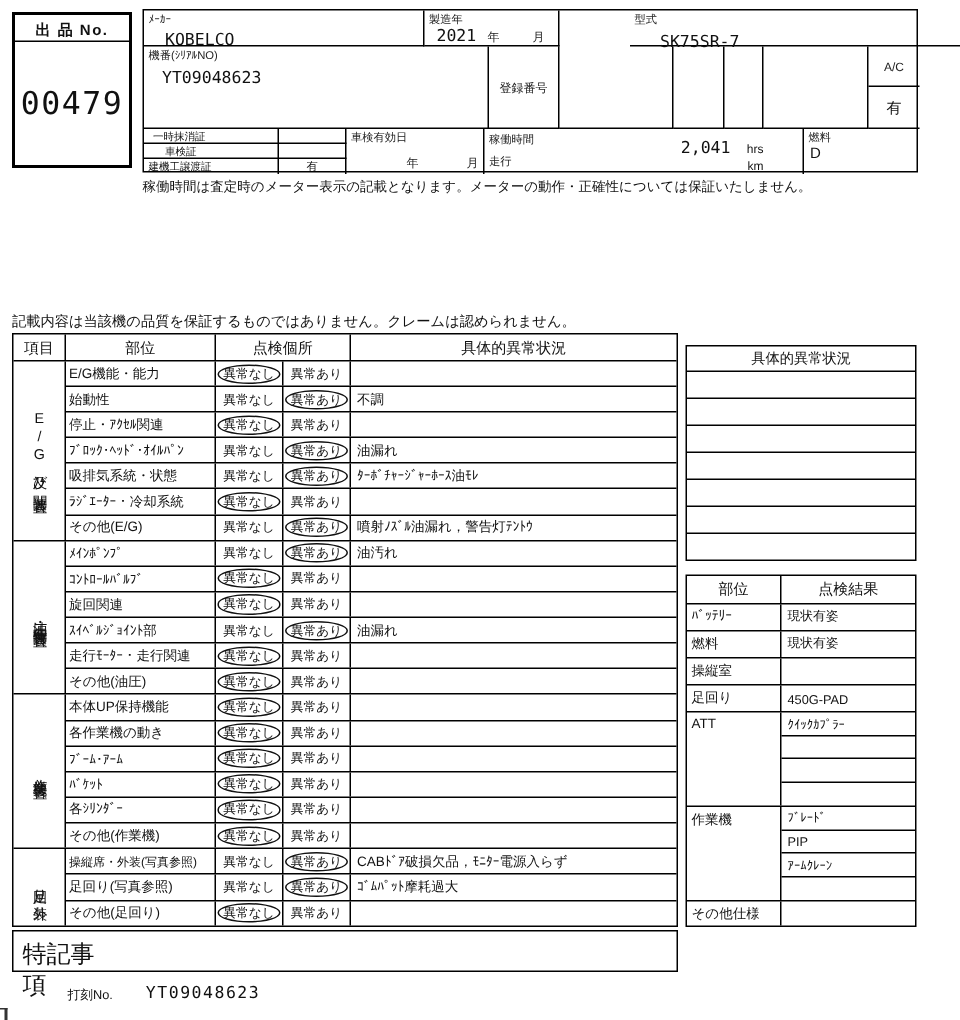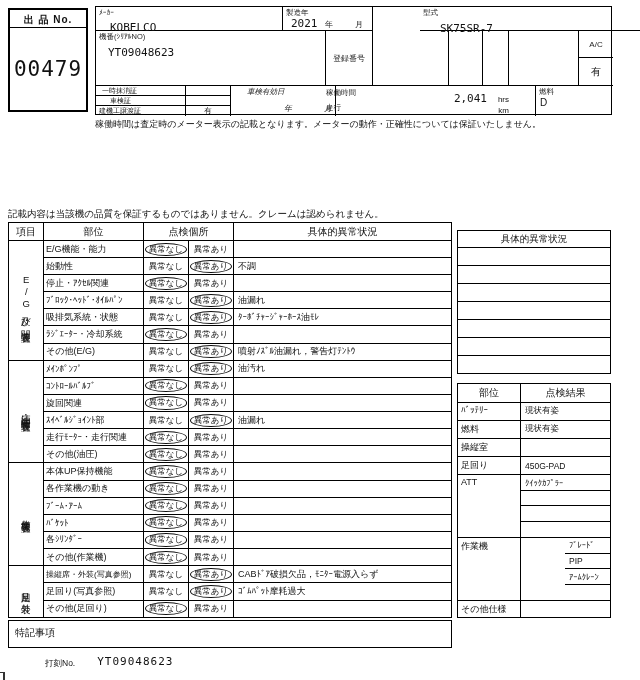--- a/index.html
+++ b/index.html
@@ -44,21 +44,21 @@
   .irow { flex:1; display:flex; align-items:center; min-height:0; }
   .irow:not(:last-child) { border-bottom:1px solid #000; }
   .c-part { width:100px; height:100%; border-right:1px solid #000; font-size:9px; display:flex; align-items:center; padding-left:2px; white-space:nowrap; overflow:hidden; }
   .c-ok, .c-ng { width:45px; height:100%; border-right:1px solid #000; display:flex; align-items:center; justify-content:center; }
   .c-detail { flex:1; height:100%; display:flex; align-items:center; padding-left:4px; font-size:9px; white-space:nowrap; overflow:hidden; }
   .mark { font-size:8.5px; padding:0 3px; border:1.5px solid transparent; border-radius:50%; white-space:nowrap; line-height:1.3; }
   .mark.circled { border-color:#111; }
 
   
   #special { left:8px; top:620px; width:444px; height:28px; border:1.5px solid #000; display:flex; }
-  #special .sl { font-size:10px; padding:5px 0 0 6px; width:62px; }
+  #special .sl { font-size:16px; padding:5px 0 0 6px; width:62px; }
   #special .sv { font-size:10.5px; padding:4px 0 0 8px; letter-spacing:1px; }
   #stamp { left:45px; top:655px; display:flex; }
   #stamp .kl { font-size:8.5px; padding-top:3px; }
   #stamp .kv { font-size:11px; margin-left:22px; letter-spacing:1px; }
 
   
   #rdetail { left:457px; top:230px; width:154px; height:144px; border:1.5px solid #000; display:flex; flex-direction:column; }
   #rdetail .rdh { height:17px; border-bottom:1px solid #000; text-align:center; font-size:9.5px; padding-top:2px; }
   #rdetail .rdrow { flex:1; }
   #rdetail .rdrow:not(:last-child) { border-bottom:1px solid #000; }
@@ -68,21 +68,21 @@
   #rresult .rrh { display:flex; height:19px; border-bottom:1px solid #000; font-size:10px; }
   #rresult .rrh > div { display:flex; align-items:center; justify-content:center; }
   .rrh-part { width:63px; border-right:1px solid #000; }
   .rrh-res { flex:1; }
   .rrow { display:flex; }
   .rrow:not(:last-child) { border-bottom:1px solid #000; }
   .rpart { width:63px; border-right:1px solid #000; font-size:9px; padding:2px 0 0 3px; white-space:nowrap; overflow:hidden; }
   .rvals { flex:1; display:flex; flex-direction:column; }
   .rval { flex:1; font-size:8.5px; display:flex; align-items:center; padding-left:4px; white-space:nowrap; overflow:hidden; }
   .rval:not(:last-child) { border-bottom:1px solid #000; }
-  .h18 { height:18px; } .h19 { height:19px; } .h63 { height:63px; } .h64 { height:64px;gap:44px; } .h16 { height:16px; }
+  .h18 { height:18px; } .h19 { height:19px; } .h63 { height:63px; } .h64 { height:64px; } .h16 { height:16px; }
 
   
   #artifact { left:0; top:672px; width:5px; height:8px; border-right:2px solid #333; border-top:1px solid #333; }
 </style>
 </head>
 <body>
 
 <div id="auction" class="abs">
   <div class="hd">出 品 No.</div>
   <div class="num mono">00479</div>
@@ -123,21 +123,21 @@
     <span style="font-size:10px;">有</span>
   </div>
 
   <div class="cell br bb" style="left:0;top:79px;width:90px;height:10px;padding-left:6px;font-size:7px;">一時抹消証</div>
   <div class="cell br bb" style="left:90px;top:79px;width:45px;height:10px;text-align:center;font-size:7.5px;"></div>
   <div class="cell br bb" style="left:0;top:89px;width:90px;height:10px;padding-left:14px;font-size:7px;">車検証</div>
   <div class="cell br bb" style="left:90px;top:89px;width:45px;height:10px;text-align:center;font-size:7.5px;"></div>
   <div class="cell br" style="left:0;top:99px;width:90px;height:10px;padding-left:3px;font-size:7px;">建機工譲渡証</div>
   <div class="cell br" style="left:90px;top:99px;width:45px;height:10px;text-align:center;font-size:7.5px;">有</div>
 
-  <div class="cell br" style="left:148px;top:79px;width:92px;height:30px;font-style:italic;">
+  <div class="cell br" style="left:135px;top:79px;width:92px;height:30px;">
     <span class="lbl">車検有効日</span>
     <span class="lbl2" style="position:absolute;left:40px;top:17px;">年</span>
     <span class="lbl2" style="position:absolute;left:80px;top:17px;">月</span>
   </div>
   <div class="cell br" style="left:227px;top:79px;width:213px;height:30px;">
     <span class="lbl" style="position:absolute;left:0;top:1px;">稼働時間</span>
     <span class="val mono" style="position:absolute;right:48px;top:6px;">2,041</span>
     <span style="position:absolute;right:26px;top:9px;font-size:8px;">hrs</span>
     <span class="lbl" style="position:absolute;left:0;top:16px;">走行</span>
     <span class="val mono" style="position:absolute;right:48px;top:19px;"></span>

